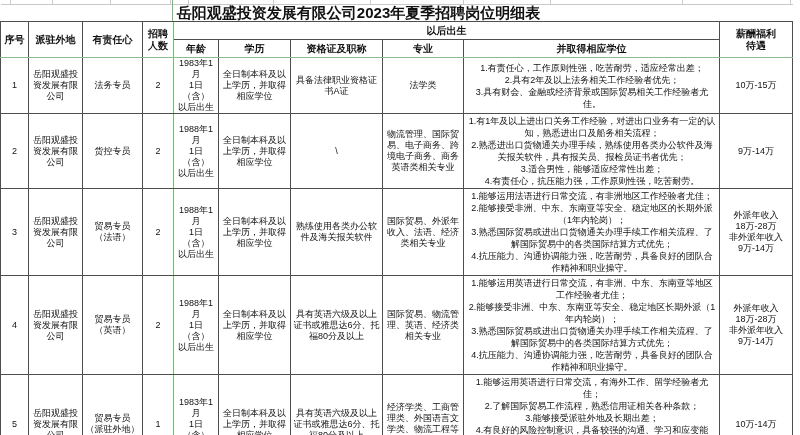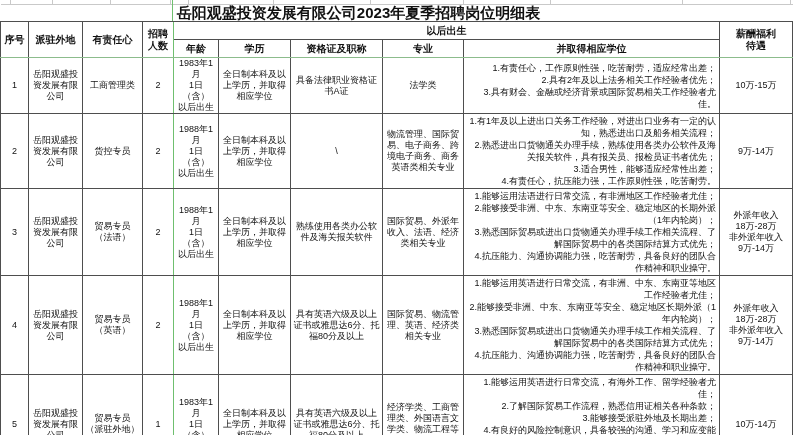--- a/index.html
+++ b/index.html
@@ -19,21 +19,21 @@
     text-align:center;vertical-align:middle;font-weight:normal;
     font-size:9px;line-height:11px;word-break:break-all;
   }
   .title-row td{
     border:none;border-top:1px solid #c9c9c9;border-bottom:1px solid #4e4e4e;
     font-size:15px;font-weight:bold;line-height:16px;padding-right:78px;
     white-space:nowrap;
   }
   tr.head th,tr.subhead th{font-size:10px;font-weight:bold;line-height:12px;}
   .pre{white-space:pre-line;}
-  td.req{text-align:right;padding:1px 3px 1px 4px;font-size:9px;line-height:12px;white-space:pre-line;}
+  td.req{text-align:center;padding:1px 3px 1px 4px;font-size:9px;line-height:12px;white-space:pre-line;}
   
   tr.head th.grn-b,tr.subhead th.grn-b{border-bottom-color:#8cbc8c;}
   th.grn-r,td.grn-r{border-right-color:#6fbf6f;}
 </style>
 </head>
 <body>
 
 <div class="stage">
 
   <div class="top-strip">
@@ -85,21 +85,21 @@
       <th class="grn-b">年龄</th>
       <th class="grn-b">学历</th>
       <th class="grn-b">资格证及职称</th>
       <th class="grn-b">专业</th>
       <th class="grn-b">并取得相应学位</th>
     </tr>
 
     <tr style="height:51px">
       <td>1</td>
       <td>岳阳观盛投资发展有限公司</td>
-      <td class="pre">工商管理类</td>
+      <td class="pre">法务专员</td>
       <td class="grn-r">2</td>
       <td class="pre">1983年1月
 1日（含）
 以后出生</td>
       <td>全日制本科及以上学历，并取得相应学位</td>
       <td>具备法律职业资格证书A证</td>
       <td>法学类</td>
       <td class="req">1.有责任心，工作原则性强，吃苦耐劳，适应经常出差；
 2.具有2年及以上法务相关工作经验者优先；
 3.具有财会、金融或经济背景或国际贸易相关工作经验者尤佳。</td>

